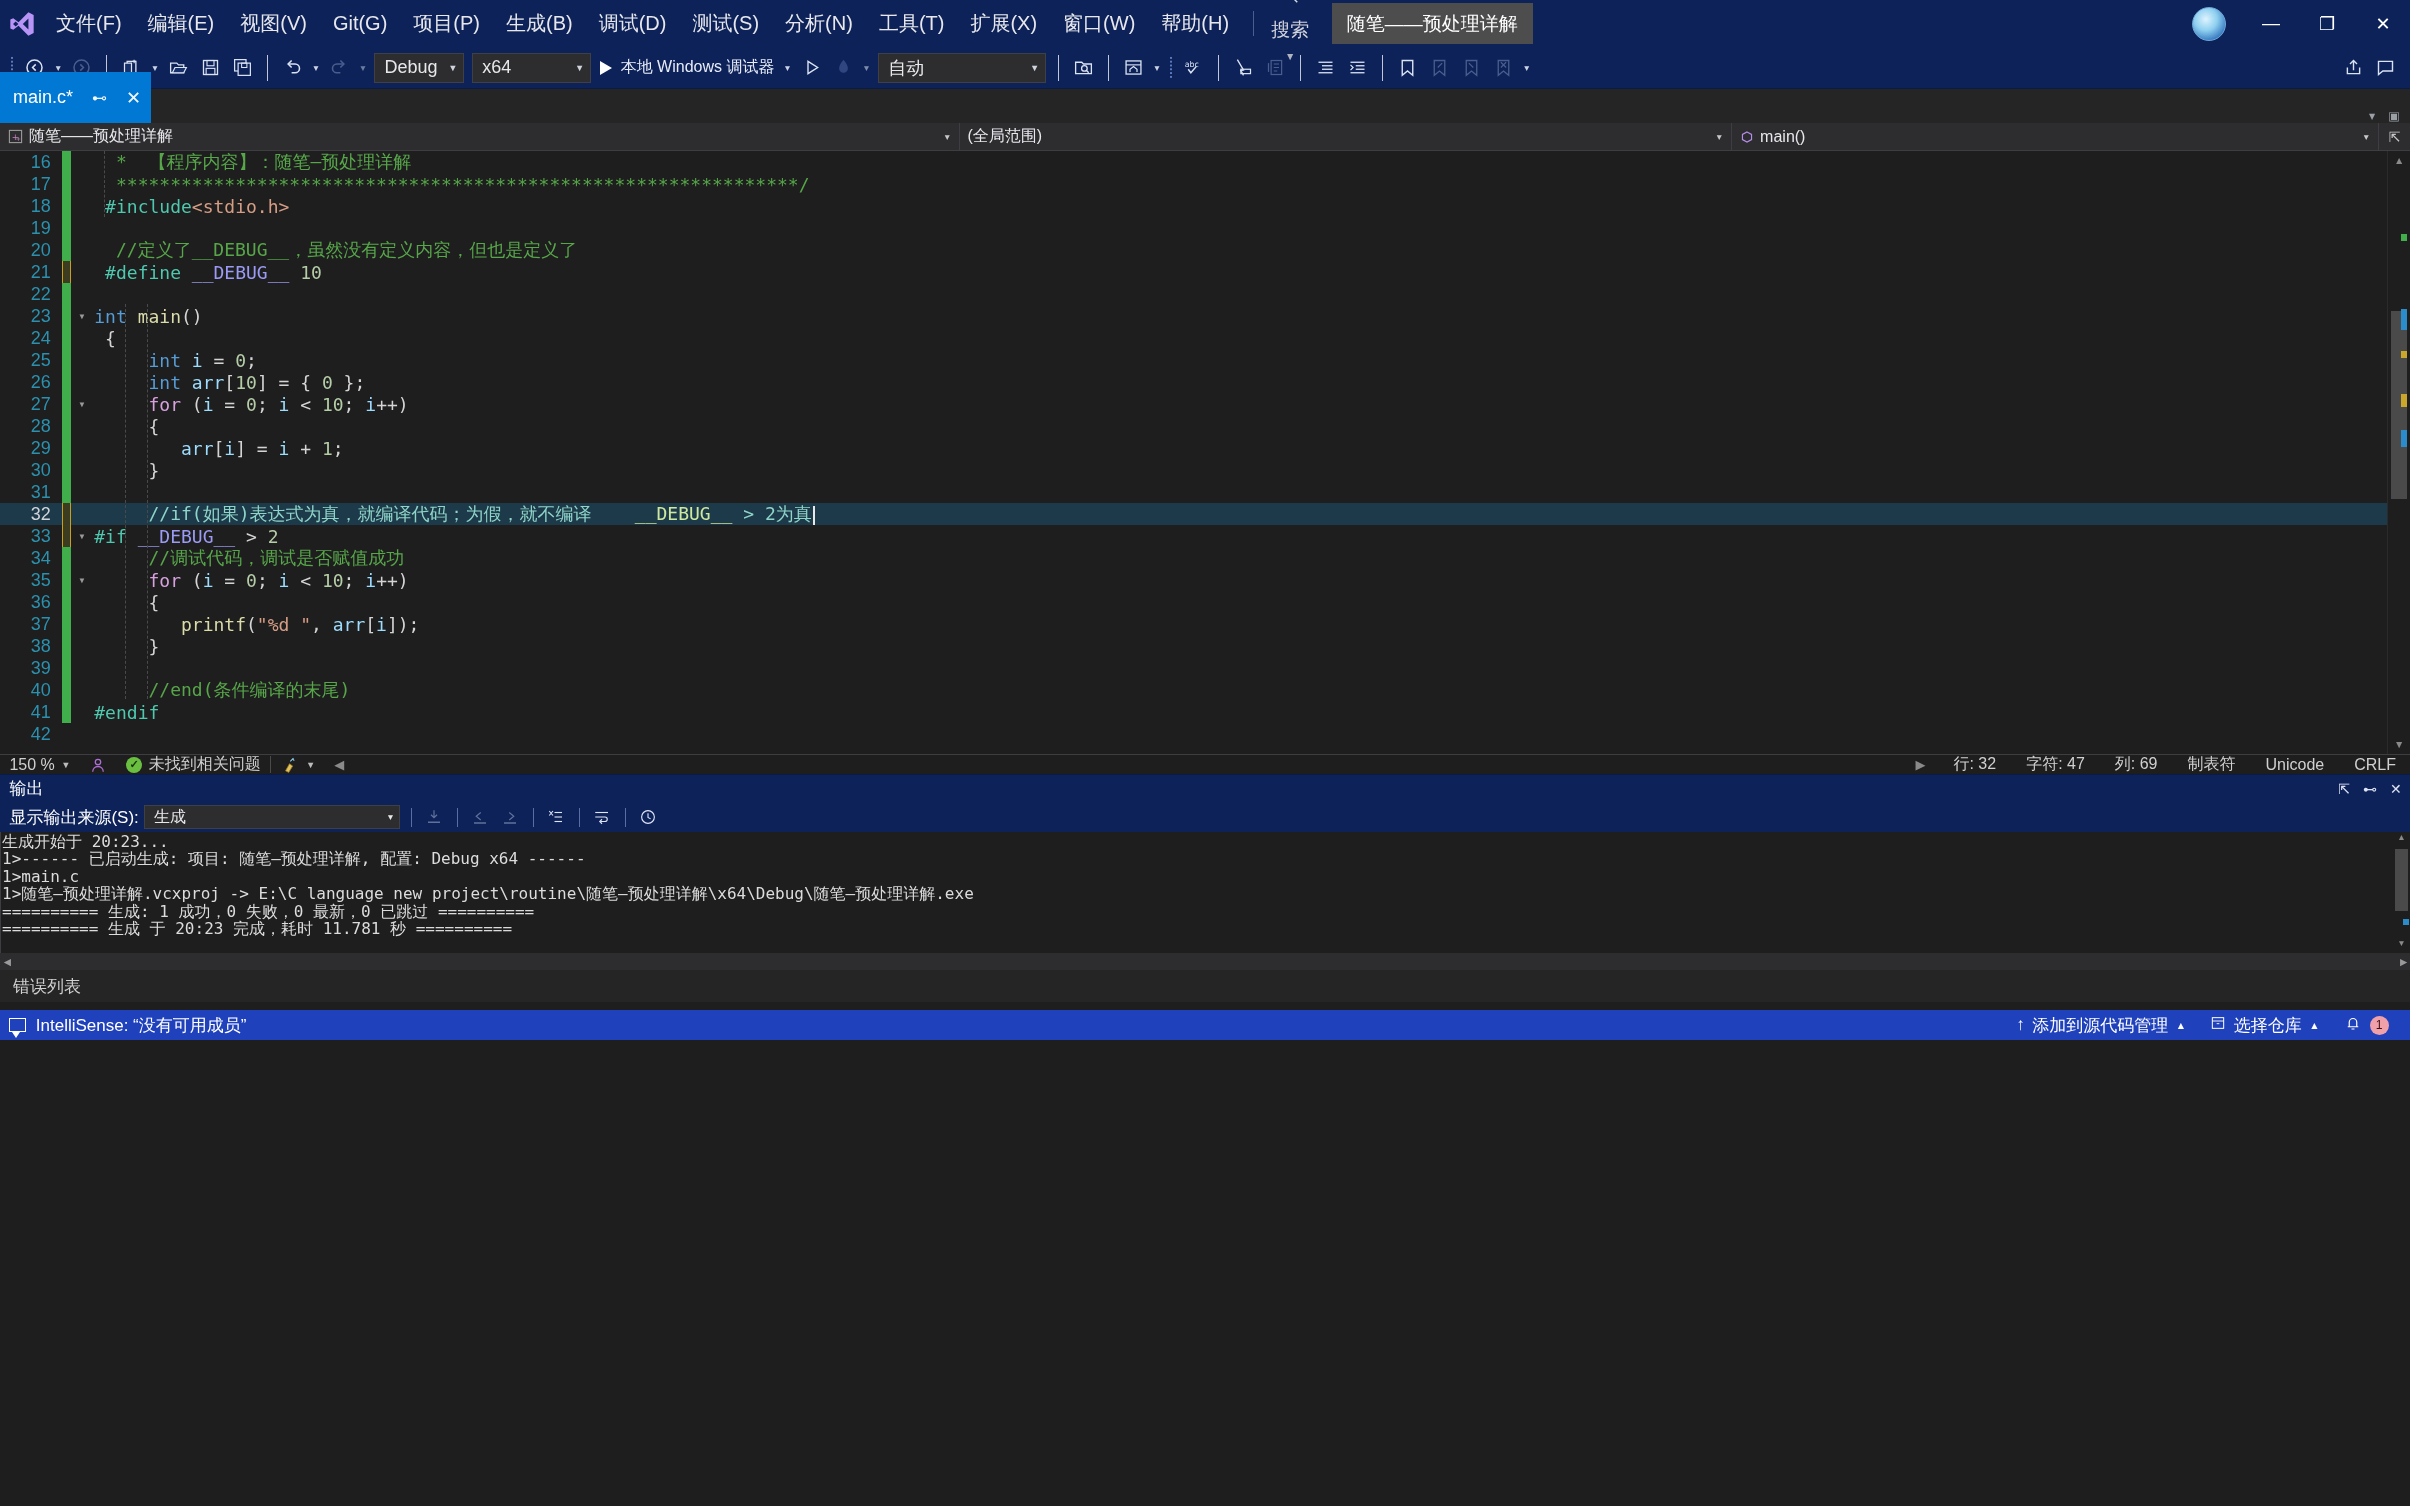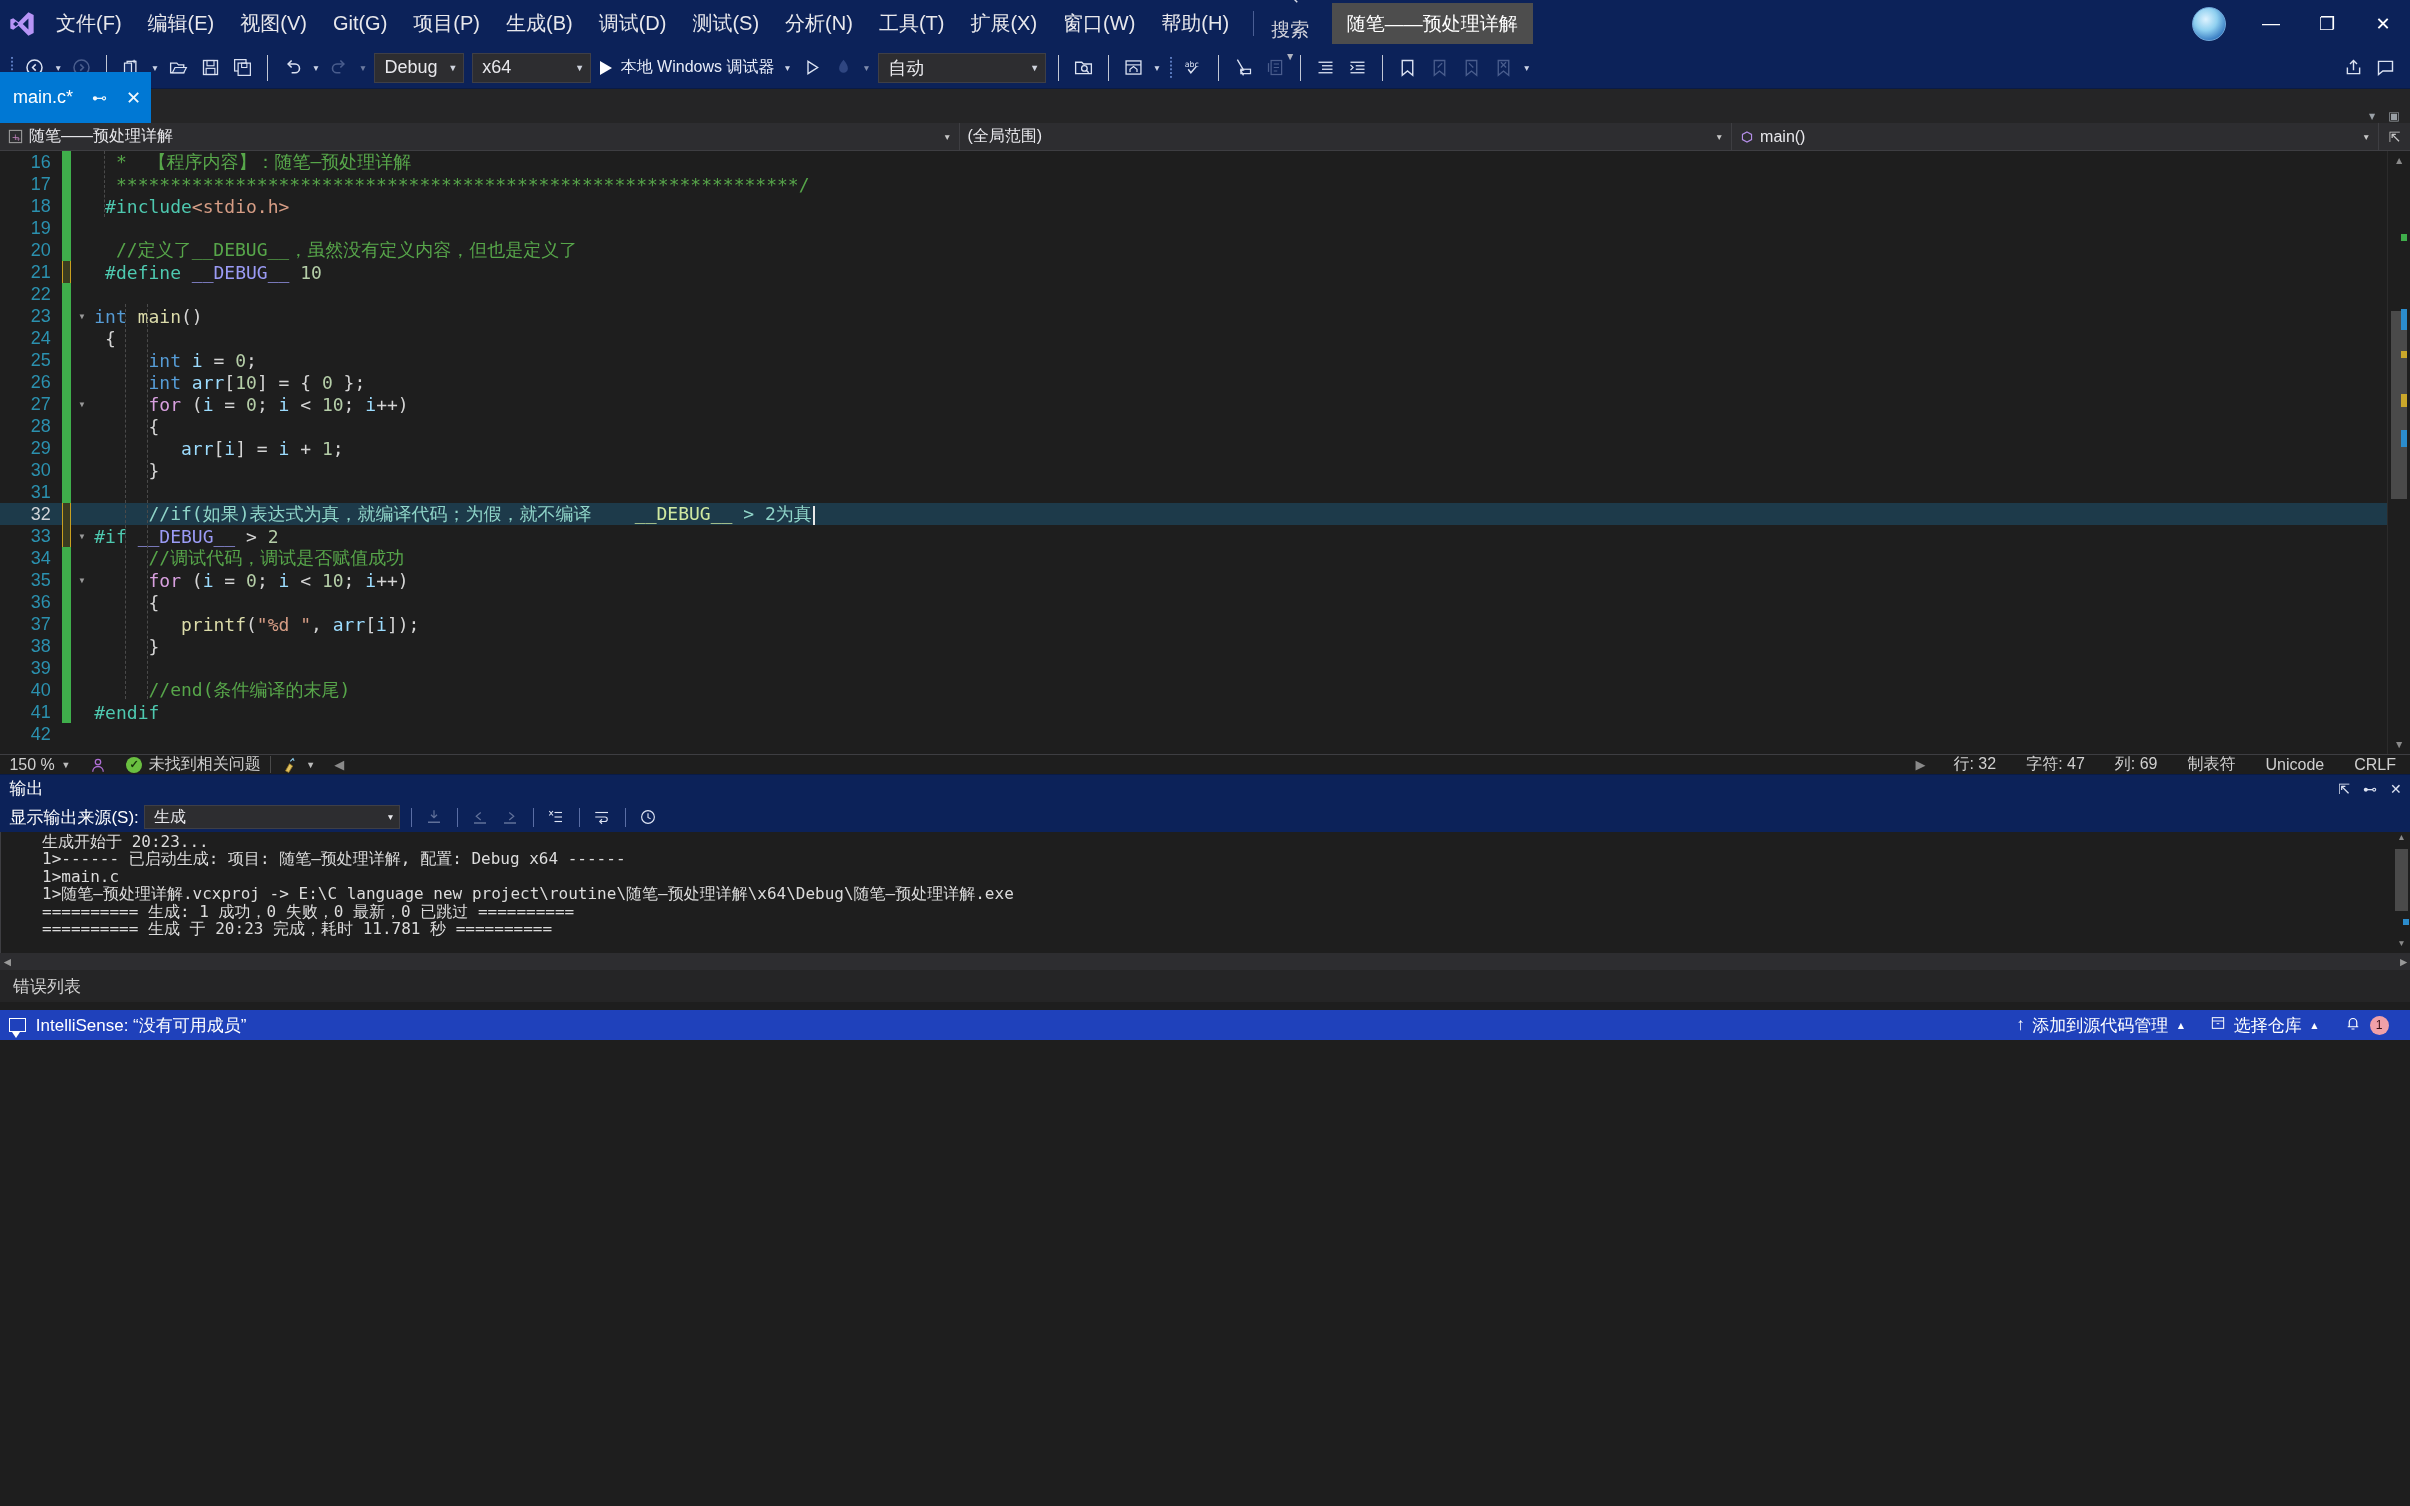--- a/index.html
+++ b/index.html
@@ -237,21 +237,21 @@
     color:#dfe5f5;
   }
   .out-ico.dim { opacity:.45; }
   .out-vsep { width:0.9px; height:19px; background:#5a6ea5; margin:0 4.7px; }
   .out-body {
     background: #1e1e1e; height: 121px; position: relative; overflow: hidden;
     border-left: 0.9px solid #3e3e42;
   }
   .out-line {
     font-family: "DejaVu Sans Mono", monospace; font-size: 16px;
-    color: #dcdcdc; white-space: pre; height: 17.4px; padding-left: 1px; margin-left: 40px;
+    color: #dcdcdc; white-space: pre; height: 17.4px; padding-left: 1px;
   }
   .out-hscroll {
     height: 17px; background: #2d2d30; display:flex; align-items:center;
     justify-content: space-between; color:#9a9a9a; font-size:9.4px; padding:0 3.8px;
   }
   .out-vscroll {
     position:absolute; right:0; top:0; bottom:0; width:19px; background:#1e1e1e;
   }
 
   

